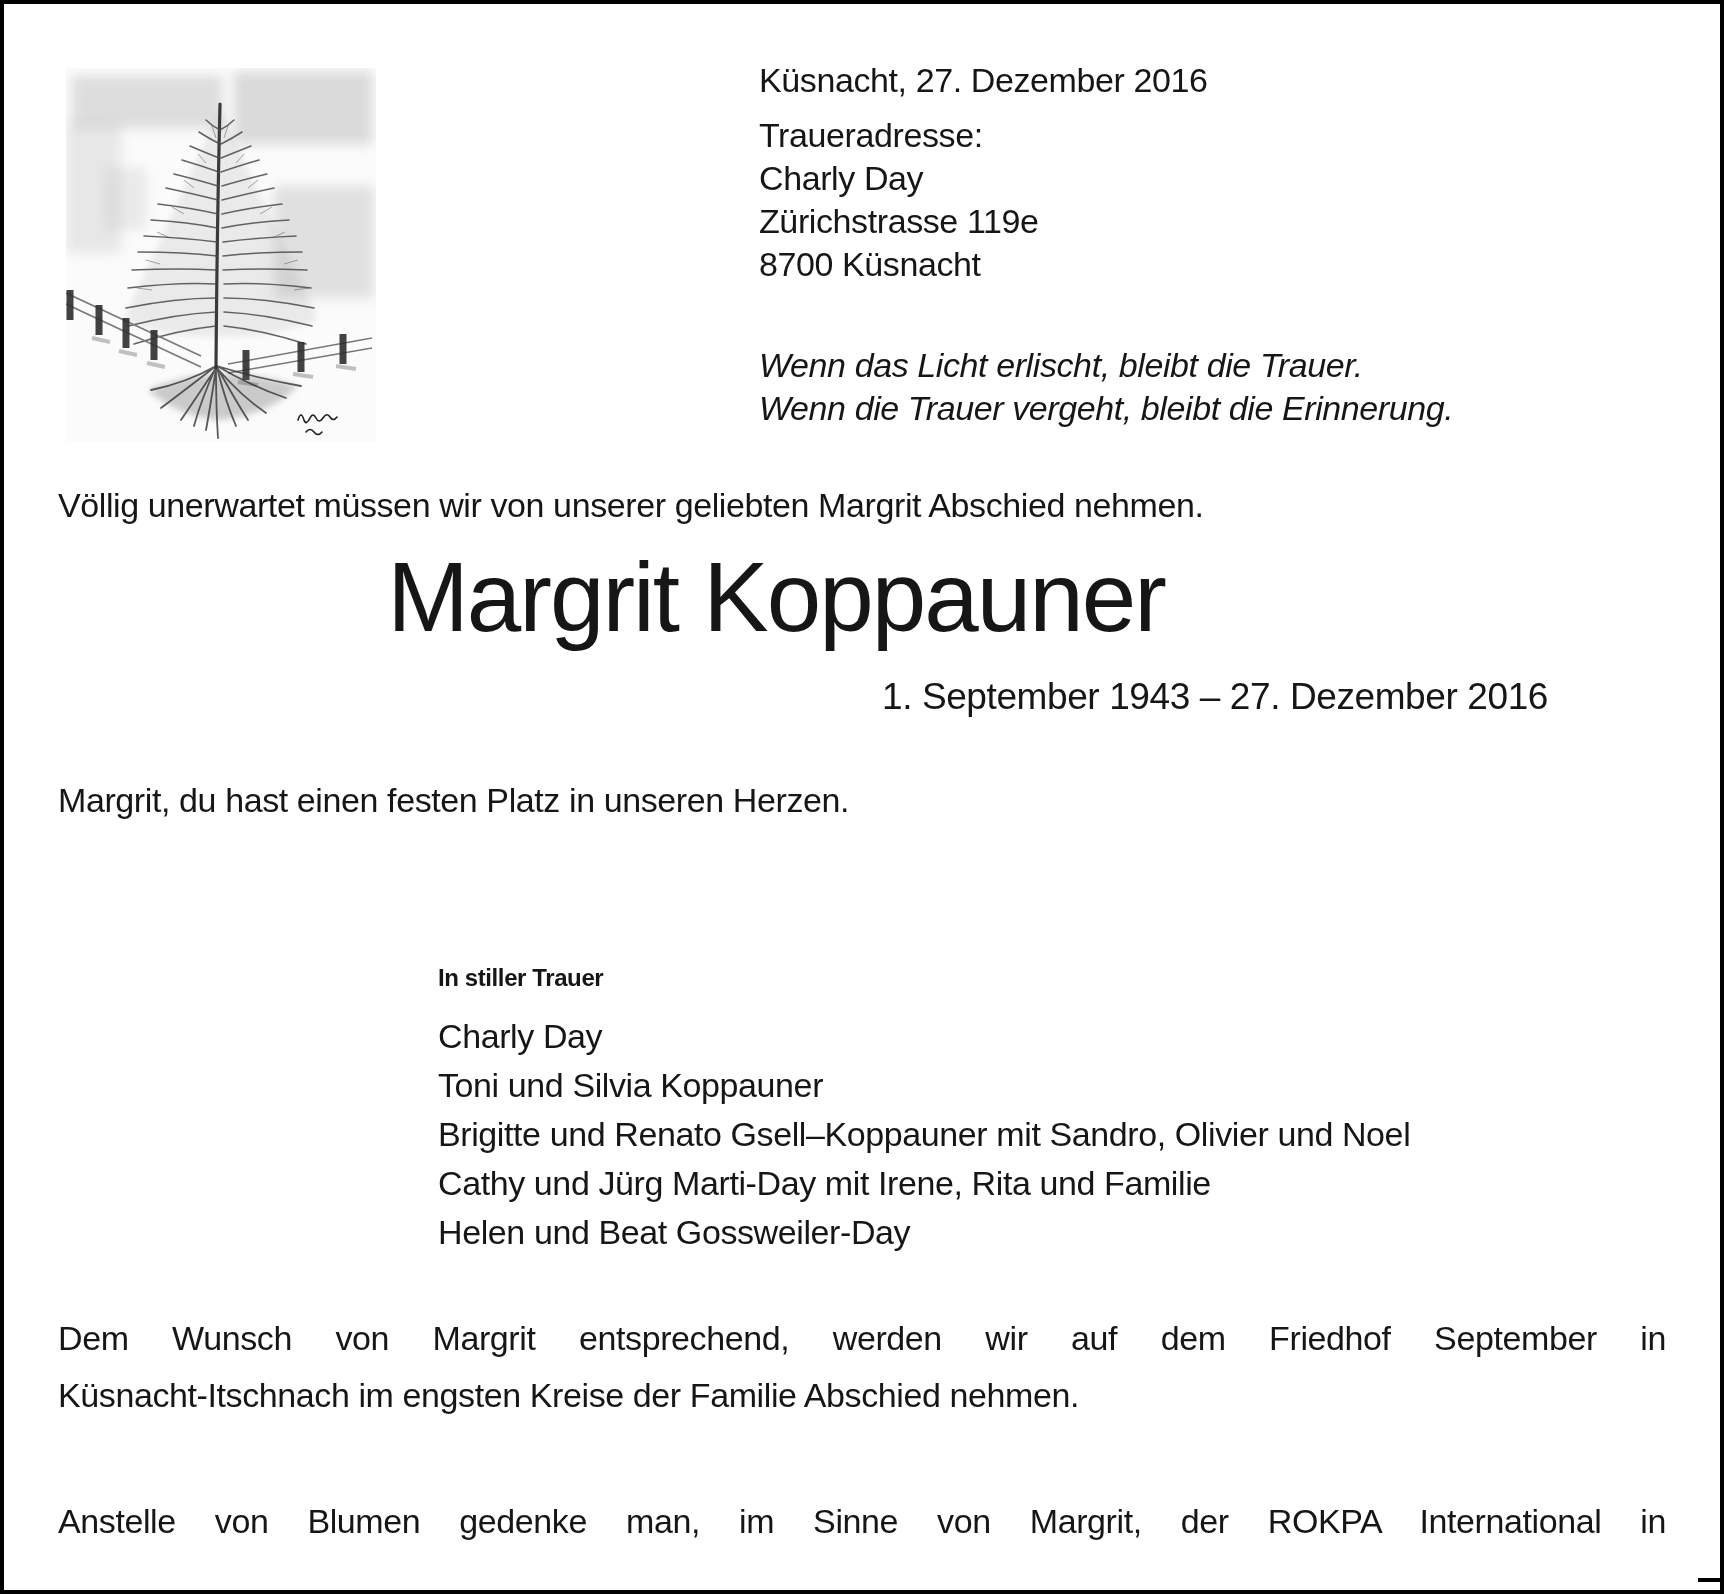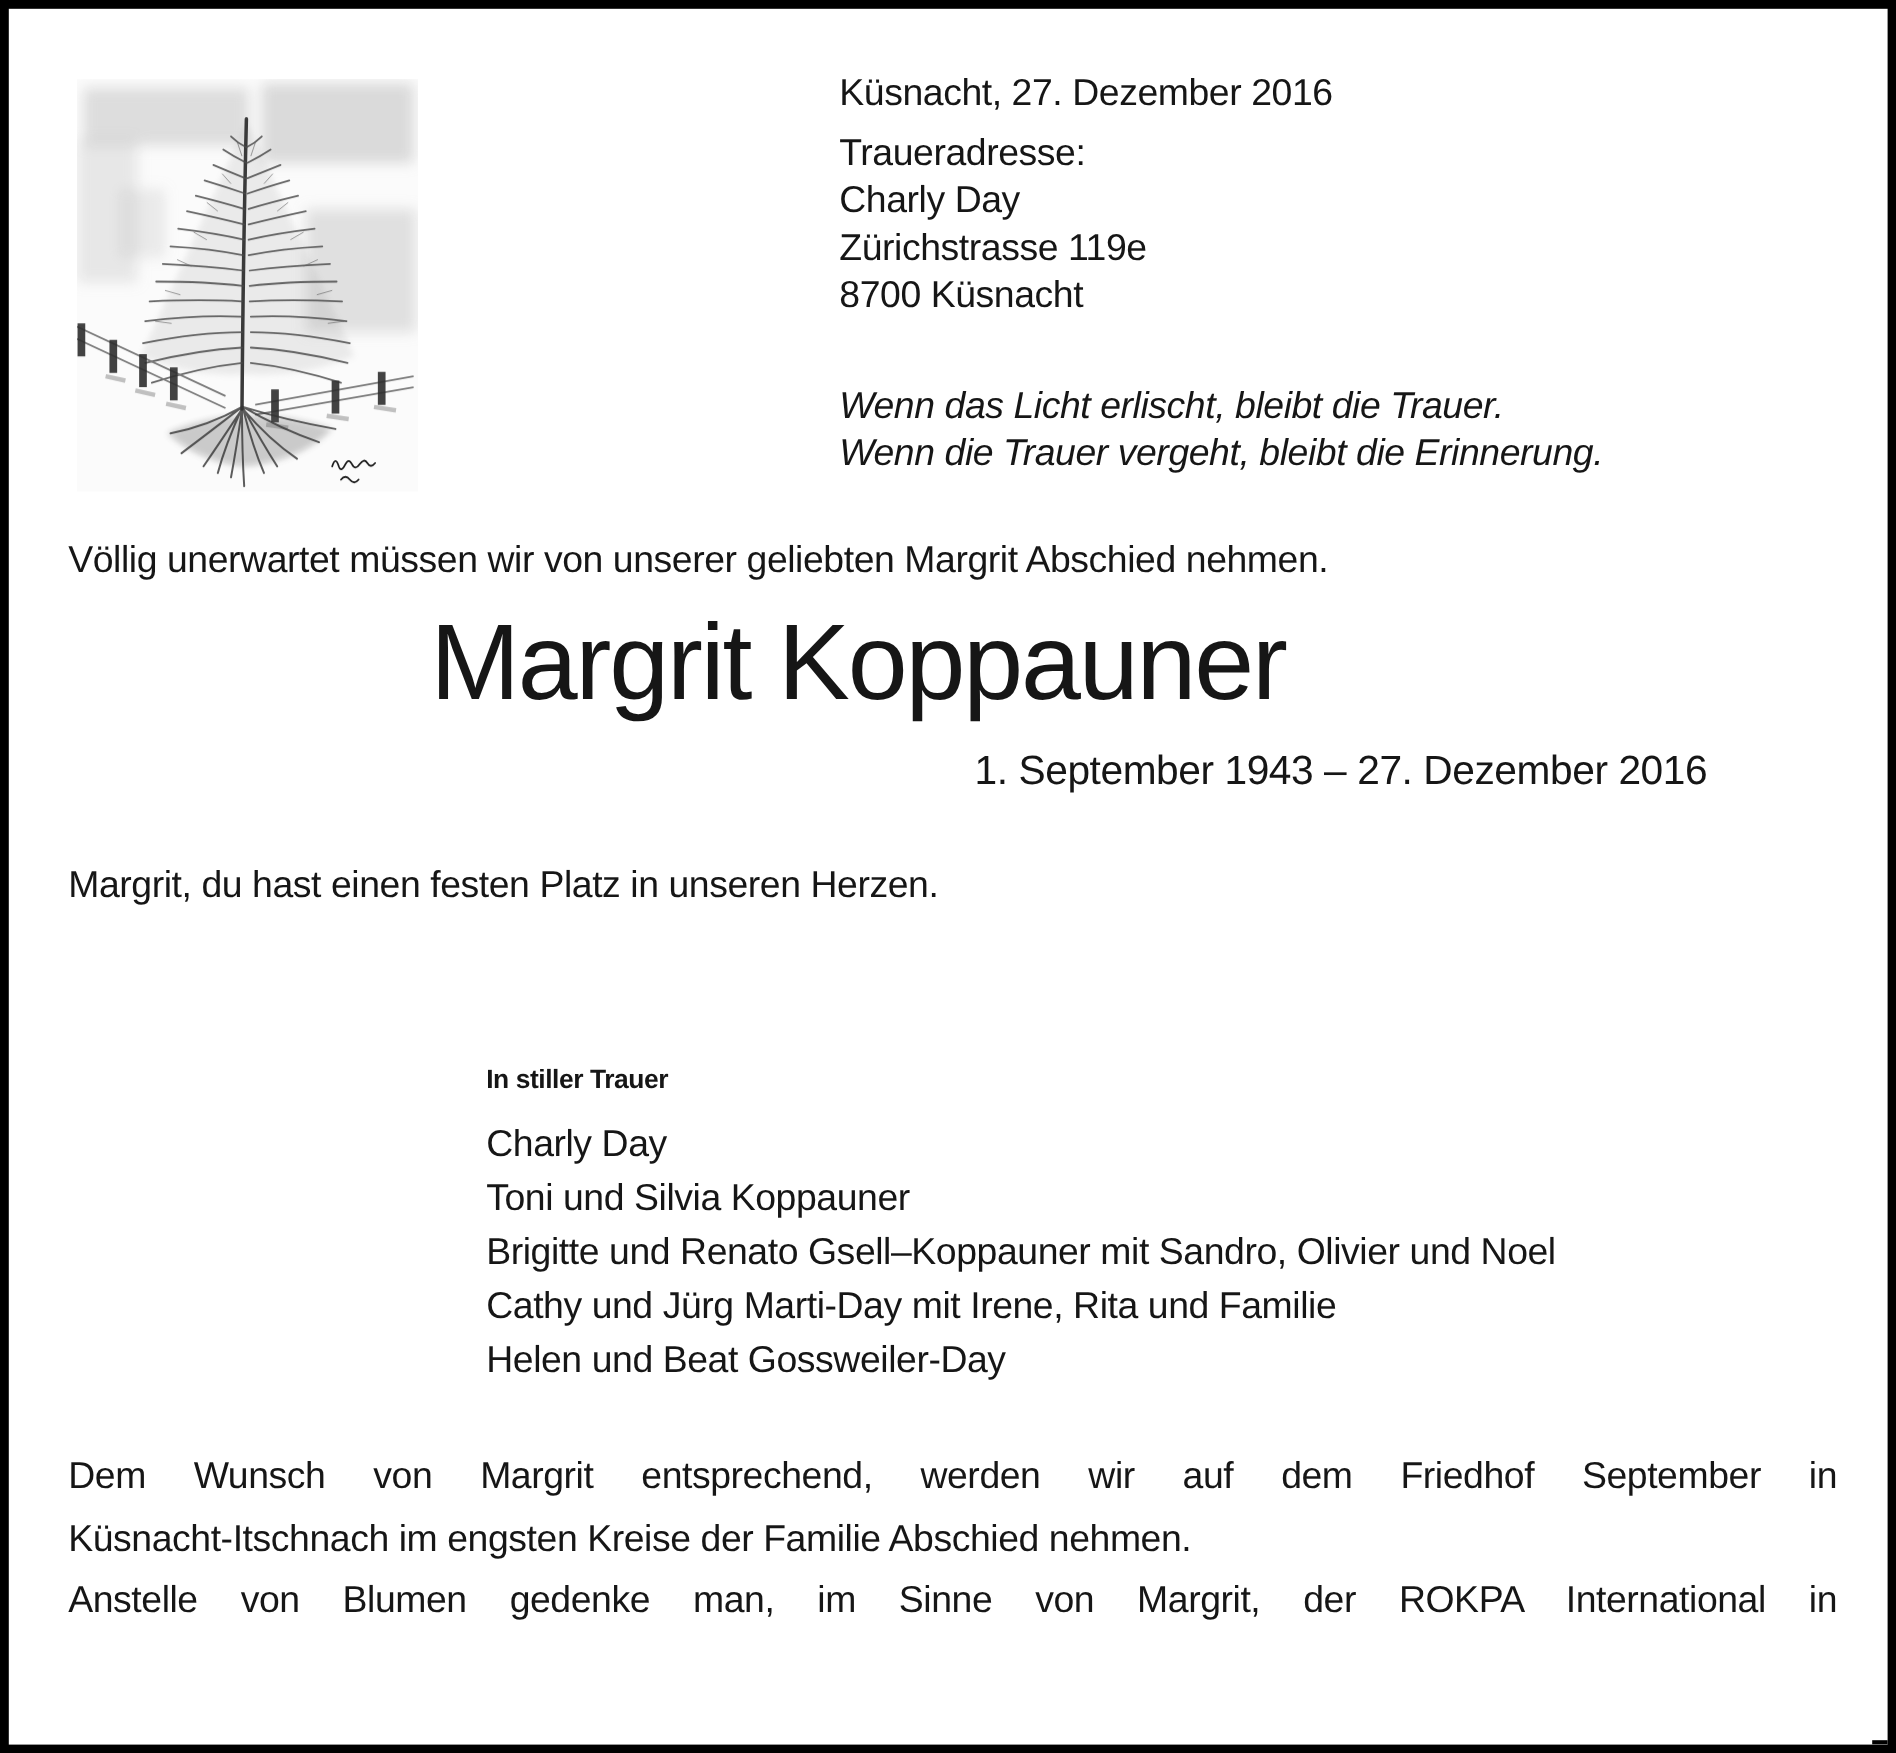--- a/index.html
+++ b/index.html
@@ -1,21 +1,21 @@
 <!DOCTYPE html>
 <html><head>
 <meta charset="utf-8">
 <style>
   html, body { margin: 0; padding: 0; background: #ffffff; }
   .page {
     position: relative;
     width: 1724px;
     height: 1594px;
     box-sizing: border-box;
-    border: 8px solid #000000;
+    border: 4px solid #000000;
     background: #ffffff;
     font-family: "Liberation Sans", sans-serif;
     color: #161616;
     overflow: hidden;
   }
   .abs { position: absolute; }
   .txt { letter-spacing: -0.4px; white-space: nowrap; }
   .fs34 { font-size: 34px; line-height: 43px; }
   .body-line { font-size: 34px; line-height: 57px; }
   .italic { font-style: italic; }
@@ -41,21 +41,21 @@
   .para {
     left: 54px;
     width: 1608px;
     font-size: 34px;
     line-height: 57px;
     letter-spacing: -0.4px;
   }
   .para .just { text-align: justify; text-align-last: justify; white-space: normal; }
   .para .last { text-align: left; white-space: nowrap; }
   .p1 { top: 1306px; }
-  .p2 { top: 1418px; }
+  .p2 { top: 1489px; }
   .corner-mark {
     left: 1694px; top: 1574px; width: 22px; height: 4px; background: #000;
   }
 </style>
 </head>
 <body>
 
 <div class="page">
 
   <div class="abs sketch-box">

